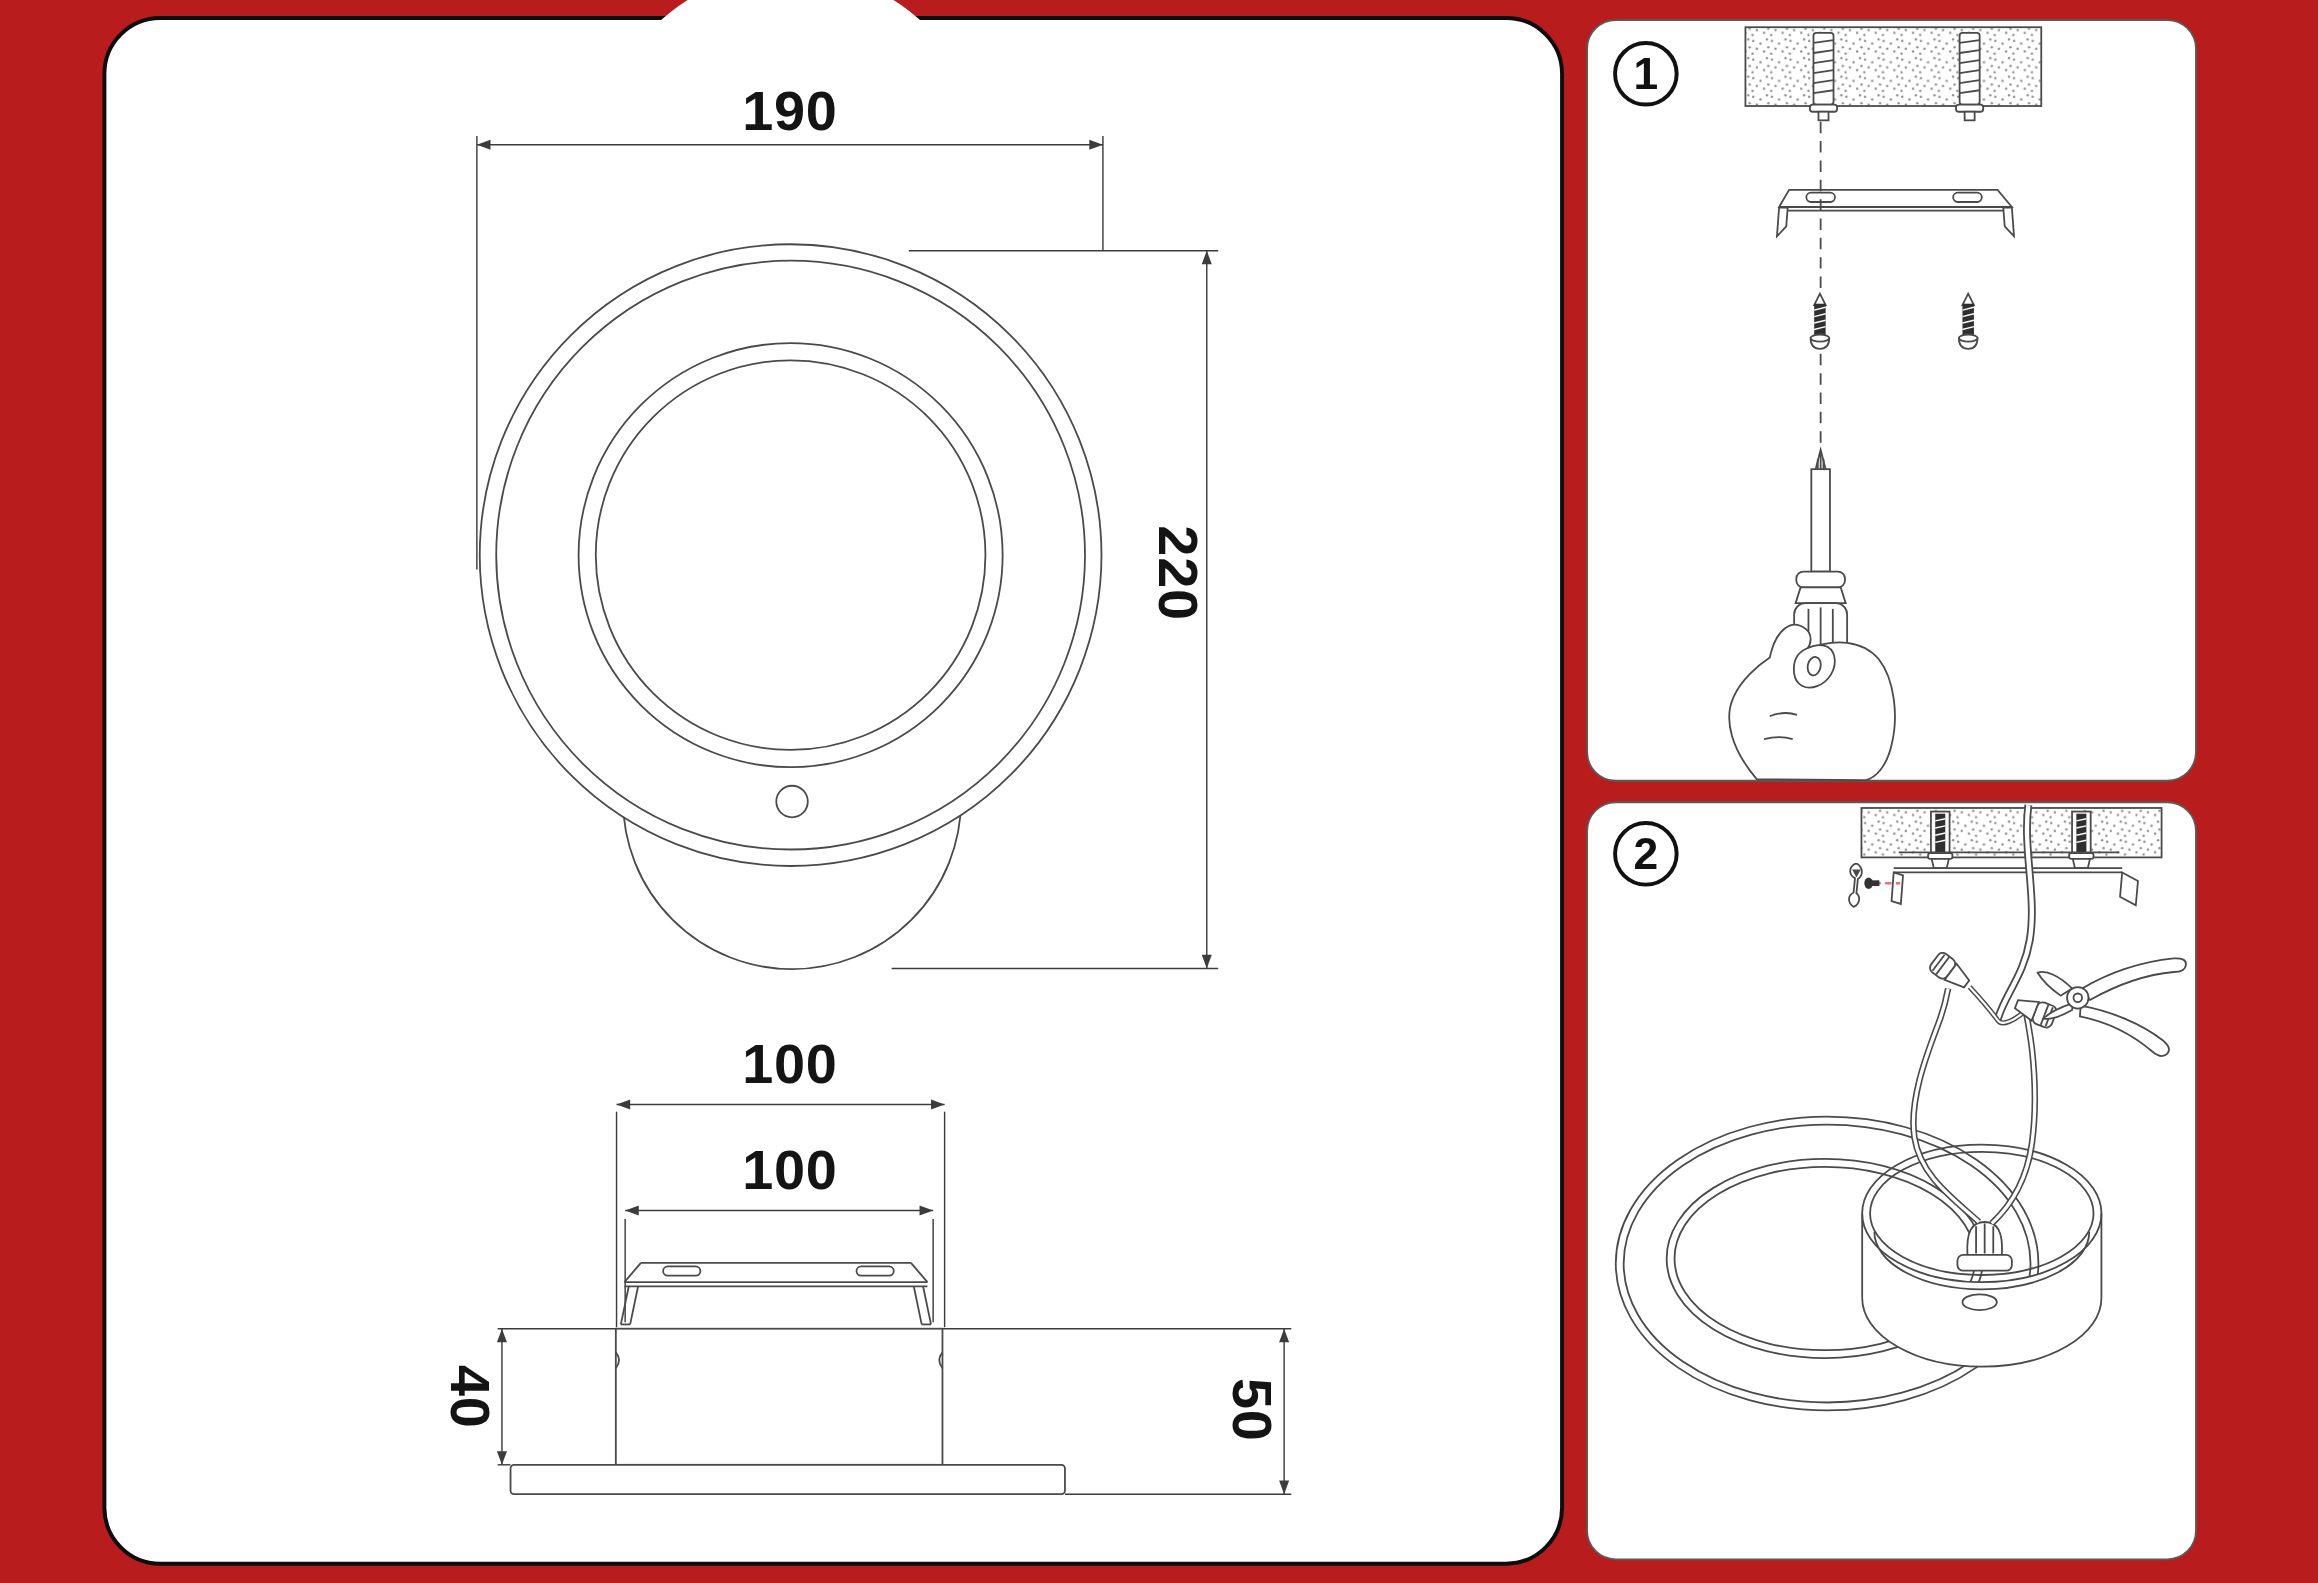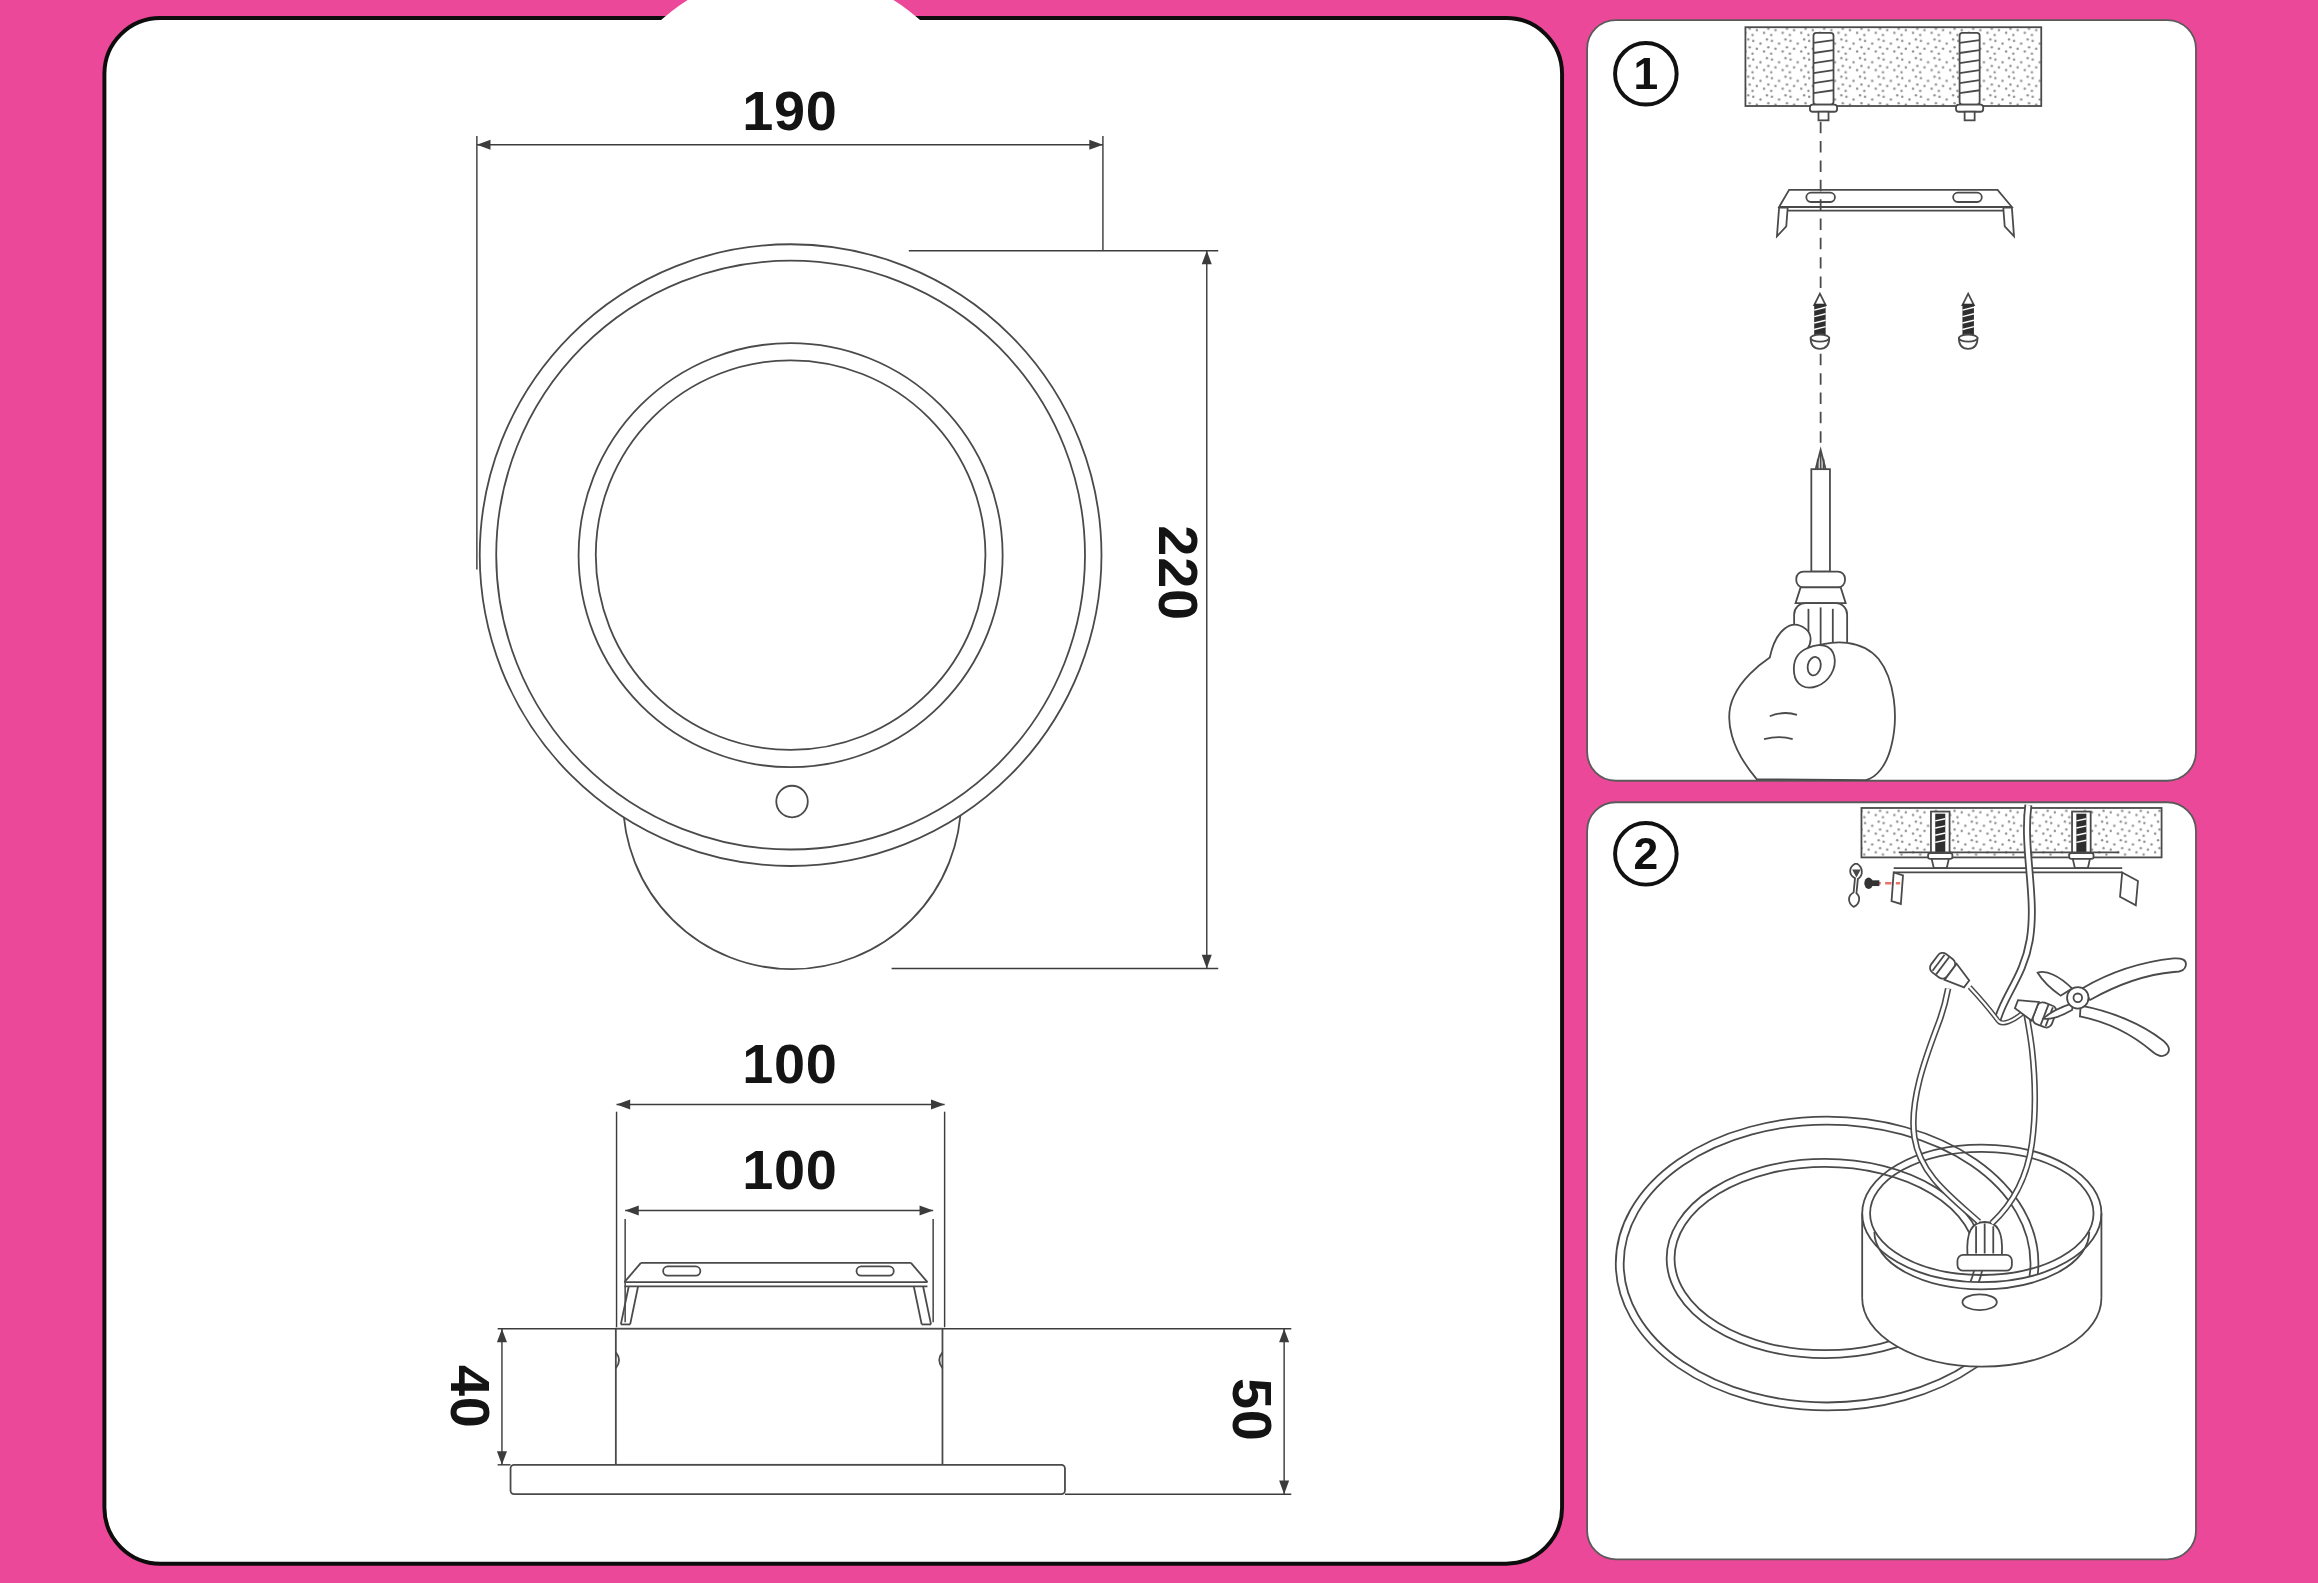--- a/index.html
+++ b/index.html
@@ -1,17 +1,17 @@
 <!DOCTYPE html>
 <html style="font-size:11.5px"><head>
 <meta charset="utf-8">
 <style>
   html,body{margin:0;padding:0;background:#ffffff;}
   body{font-family:"Liberation Sans", sans-serif;}
-  .stage{position:relative;width:2319px;height:1583px;background:#ec4899;}
+  .stage{position:relative;width:2319px;height:1583px;background:#b91c1c;}
   svg{display:block;}
   text{font-family:"Liberation Sans","DejaVu Sans",sans-serif;font-weight:700;}
   .dimtext{font-size:78px;fill:#141414;letter-spacing:1px;}
   .badgetext{font-size:62px;fill:#111111;}
   .ln{stroke:#4a4a4a;stroke-width:2.5;fill:none;}
   .lnf{stroke:#4a4a4a;stroke-width:2.5;fill:#ffffff;}
   .dim{stroke:#3c3c3c;stroke-width:2;fill:none;}
   .arr{fill:#3c3c3c;stroke:none;}
   .thread{fill:#2f2f2f;stroke:none;}
   .tz{stroke:#ffffff;stroke-width:2;fill:none;}

